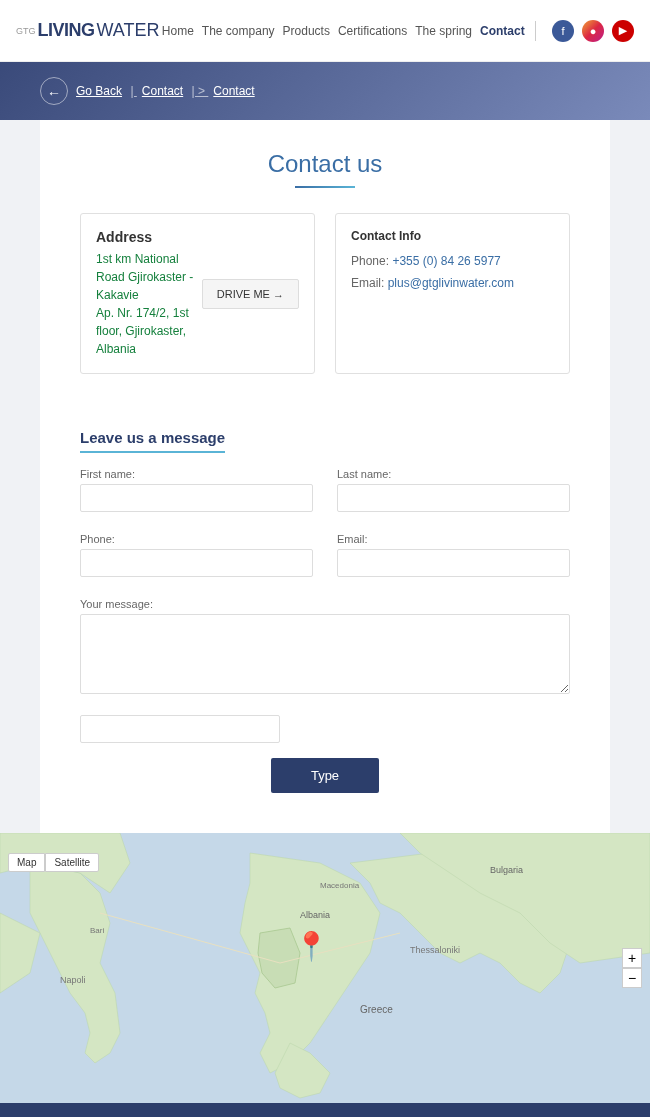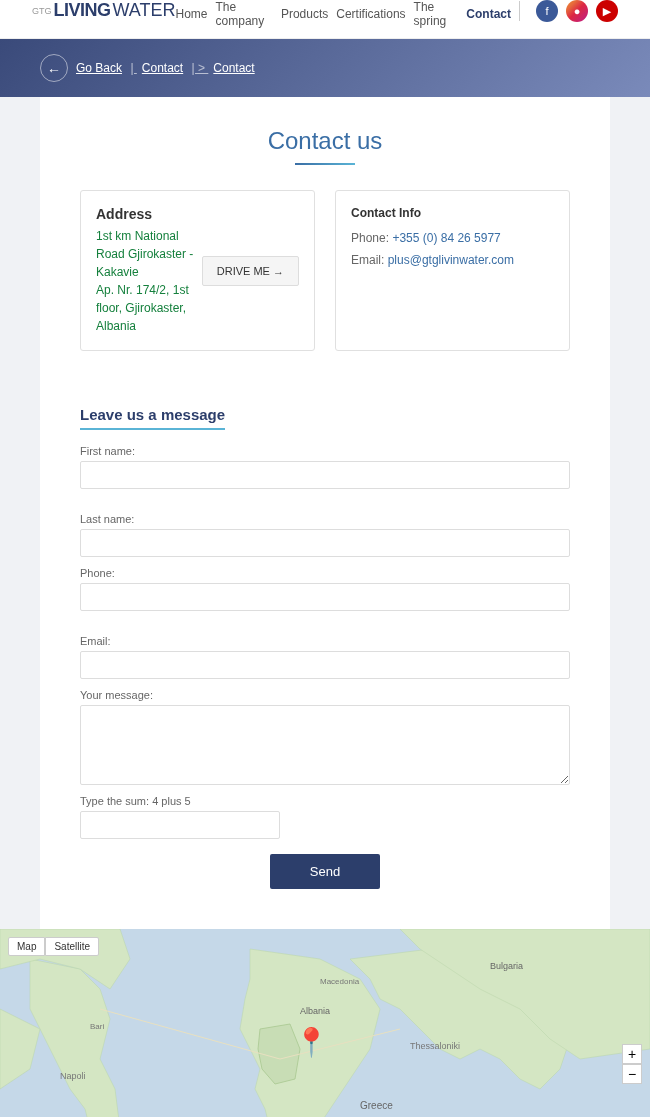--- a/index.html
+++ b/index.html
@@ -1,19 +1,19 @@
 <!DOCTYPE html>
 <html><head>
   <meta charset="utf-8">
   <style>
     * { box-sizing: border-box; margin: 0; padding: 0; }
     body { font-family: Arial, sans-serif; font-size: 13px; color: #333; background: #f0f2f5; width: 650px; }
 
     
-    nav { background: #fff; display: flex; align-items: flex-start; justify-content: space-between; padding: 0 32px; height: 39px; border-bottom: 1px solid #eee; }
+    nav { background: #fff; display: flex; align-items: center; justify-content: space-between; padding: 0 16px; height: 62px; border-bottom: 1px solid #eee; }
     .nav-logo { display: flex; align-items: center; gap: 2px; }
     .logo-gtg { font-size: 9px; color: #999; }
     .logo-living { font-size: 18px; font-weight: 900; color: #2c3e6b; letter-spacing: -0.5px; }
     .logo-water { font-size: 18px; font-weight: 300; color: #2c3e6b; }
     .nav-links { display: flex; align-items: center; gap: 8px; }
     .nav-links a { text-decoration: none; color: #555; font-size: 12px; }
     .nav-links a.active { color: #2c3e6b; font-weight: bold; }
     .nav-social { display: flex; align-items: center; gap: 8px; }
     .nav-divider { width: 1px; height: 20px; background: #ccc; margin: 0 8px; }
     .social-icon { width: 22px; height: 22px; border-radius: 50%; display: flex; align-items: center; justify-content: center; font-size: 11px; color: #fff; cursor: pointer; }
@@ -42,32 +42,32 @@
     .address-content p { font-size: 12px; color: #15803d; line-height: 1.5; }
     .drive-btn { background: #f5f5f5; border: 1px solid #ddd; padding: 8px 14px; font-size: 11px; color: #333; cursor: pointer; white-space: nowrap; border-radius: 2px; }
     .contact-info-box { flex: 1; border: 1px solid #e0e0e0; border-radius: 3px; padding: 15px; }
     .contact-info-box h3 { font-size: 12px; font-weight: bold; color: #333; margin-bottom: 8px; }
     .contact-info-box p { font-size: 12px; color: #666; line-height: 1.8; }
     .contact-info-box a { color: #3a6ea5; text-decoration: none; }
 
     
     .form-section { padding: 25px 0 10px; }
     .form-title { font-size: 15px; font-weight: bold; color: #2c3e6b; margin-bottom: 15px; padding-bottom: 5px; border-bottom: 2px solid #5ab4d6; display: inline-block; }
-    .form-row { display: flex; gap: 24px; margin-bottom: 10px; flex-direction: column; }
+    .form-row { display: flex; gap: 24px; margin-bottom: 21px; }
     .form-group { flex: 1; display: flex; flex-direction: column; }
     .form-group label { font-size: 11px; color: #666; margin-bottom: 4px; }
     .form-group input, .form-group textarea { border: 1px solid #ddd; border-radius: 2px; padding: 6px 8px; font-size: 12px; color: #333; outline: none; }
     .form-group textarea { resize: vertical; height: 80px; }
     .captcha-label { font-size: 11px; color: #666; margin-bottom: 4px; }
     .captcha-input { width: 200px; border: 1px solid #ddd; border-radius: 2px; padding: 6px 8px; font-size: 12px; }
     .send-btn { background: #2c3e6b; color: #fff; border: none; padding: 10px 40px; font-size: 13px; cursor: pointer; border-radius: 2px; margin-top: 15px; display: block; margin-left: auto; margin-right: auto; }
 
     
     .map-container { position: relative; width: 100%; height: 270px; background: #c8d8e0; overflow: hidden; }
-    .map-tabs { position: absolute; top: 8px; left: 8px; display: flex; gap: 0; }
+    .map-tabs { position: absolute; top: 20px; left: 8px; display: flex; gap: 0; }
     .map-tab { background: #fff; border: 1px solid #ccc; padding: 3px 8px; font-size: 10px; cursor: pointer; color: #333; }
     .map-tab:first-child { border-radius: 2px 0 0 2px; }
     .map-tab:last-child { border-radius: 0 2px 2px 0; }
     .map-zoom { position: absolute; right: 8px; top: 50%; transform: translateY(-50%); display: flex; flex-direction: column; }
     .map-zoom button { width: 20px; height: 20px; background: #fff; border: 1px solid #ccc; font-size: 14px; cursor: pointer; line-height: 1; }
 
     
     .map-svg { width: 100%; height: 100%; }
 
     
@@ -165,25 +165,24 @@
     </div>
 
     <div class="form-row">
       <div class="form-group" style="flex: 1;">
         <label>Your message:</label>
         <textarea style=""></textarea>
       </div>
     </div>
 
     <div style="margin-bottom: 10px;">
-      <div class="captcha-label">Type the sum: 4 plus 5</div>
       <input type="text" class="captcha-input" style="">
     </div>
 
-    <button class="send-btn">Send</button>
+    <button class="send-btn">Type</button>
   </div>
 </div>
 
 <div class="map-container">
   
   <svg class="map-svg" viewBox="0 0 650 270" xmlns="http://www.w3.org/2000/svg">
 
     <rect width="650" height="270" fill="#c5d8e8"></rect>
 
     <path d="M30,30 L80,40 L100,60 L110,90 L100,130 L115,160 L120,200 L110,220 L95,230 L85,220 L90,200 L85,180 L70,160 L60,140 L50,120 L40,100 L30,80 Z" fill="#d4e6c3" stroke="#b8d4a8" stroke-width="0.5"></path>

